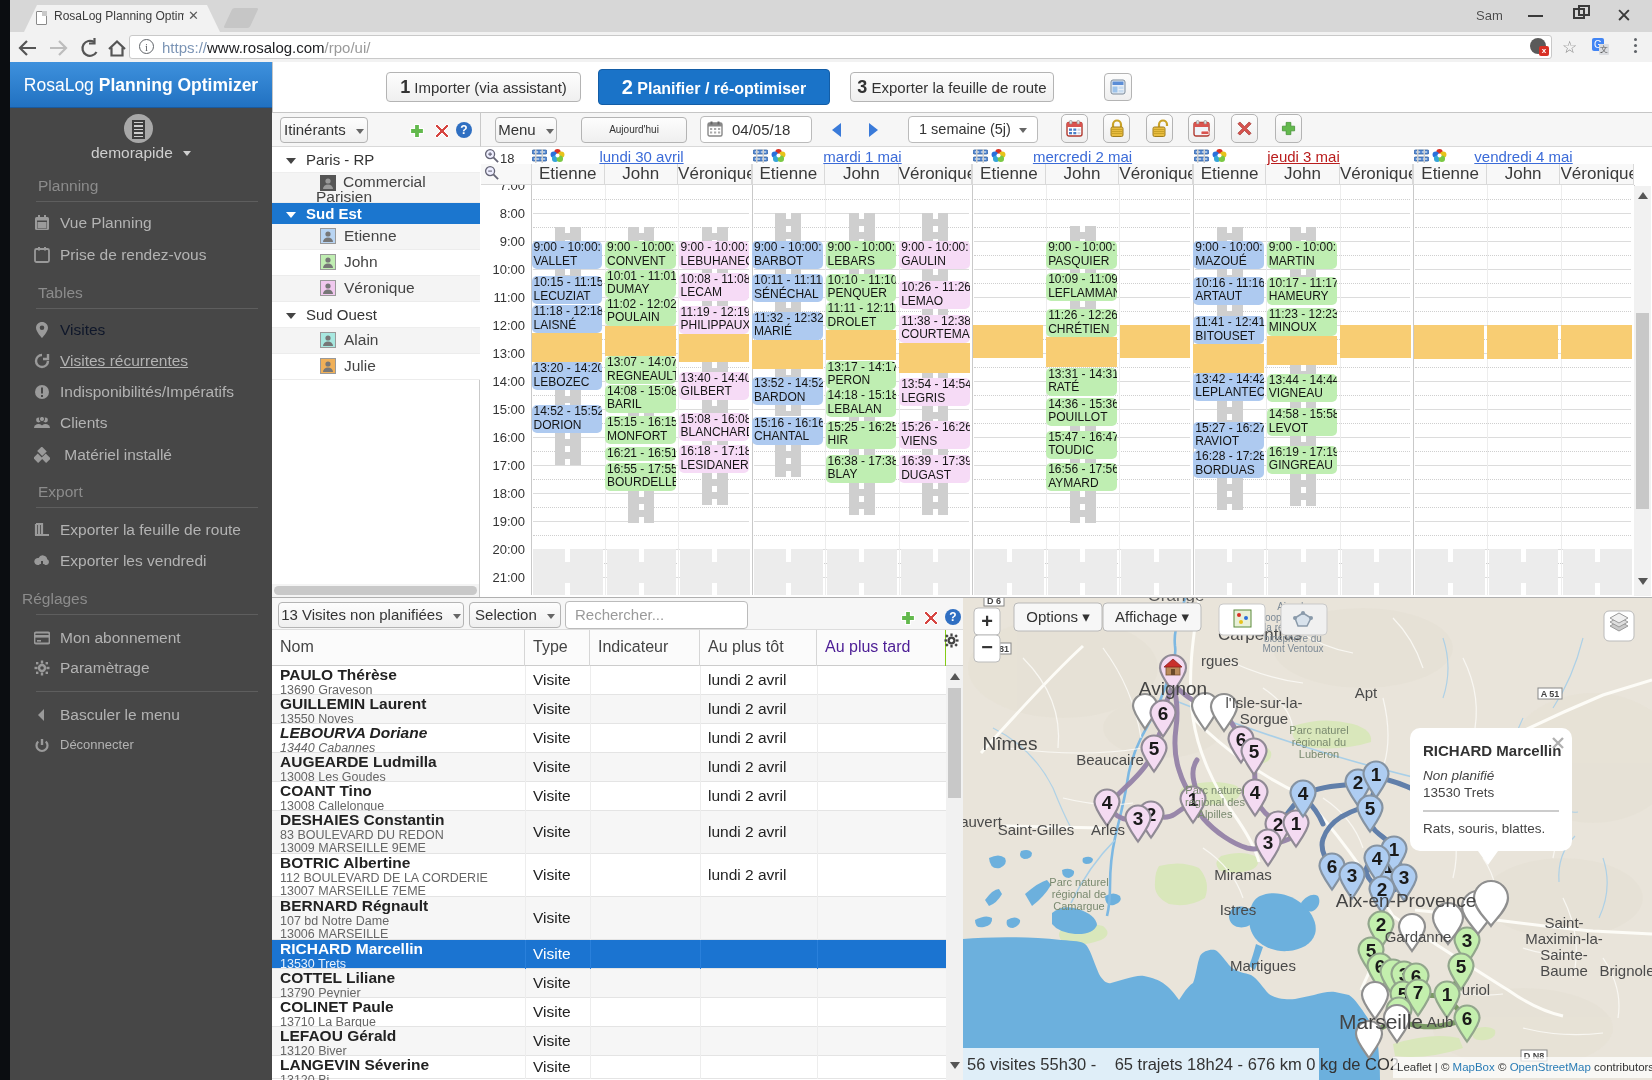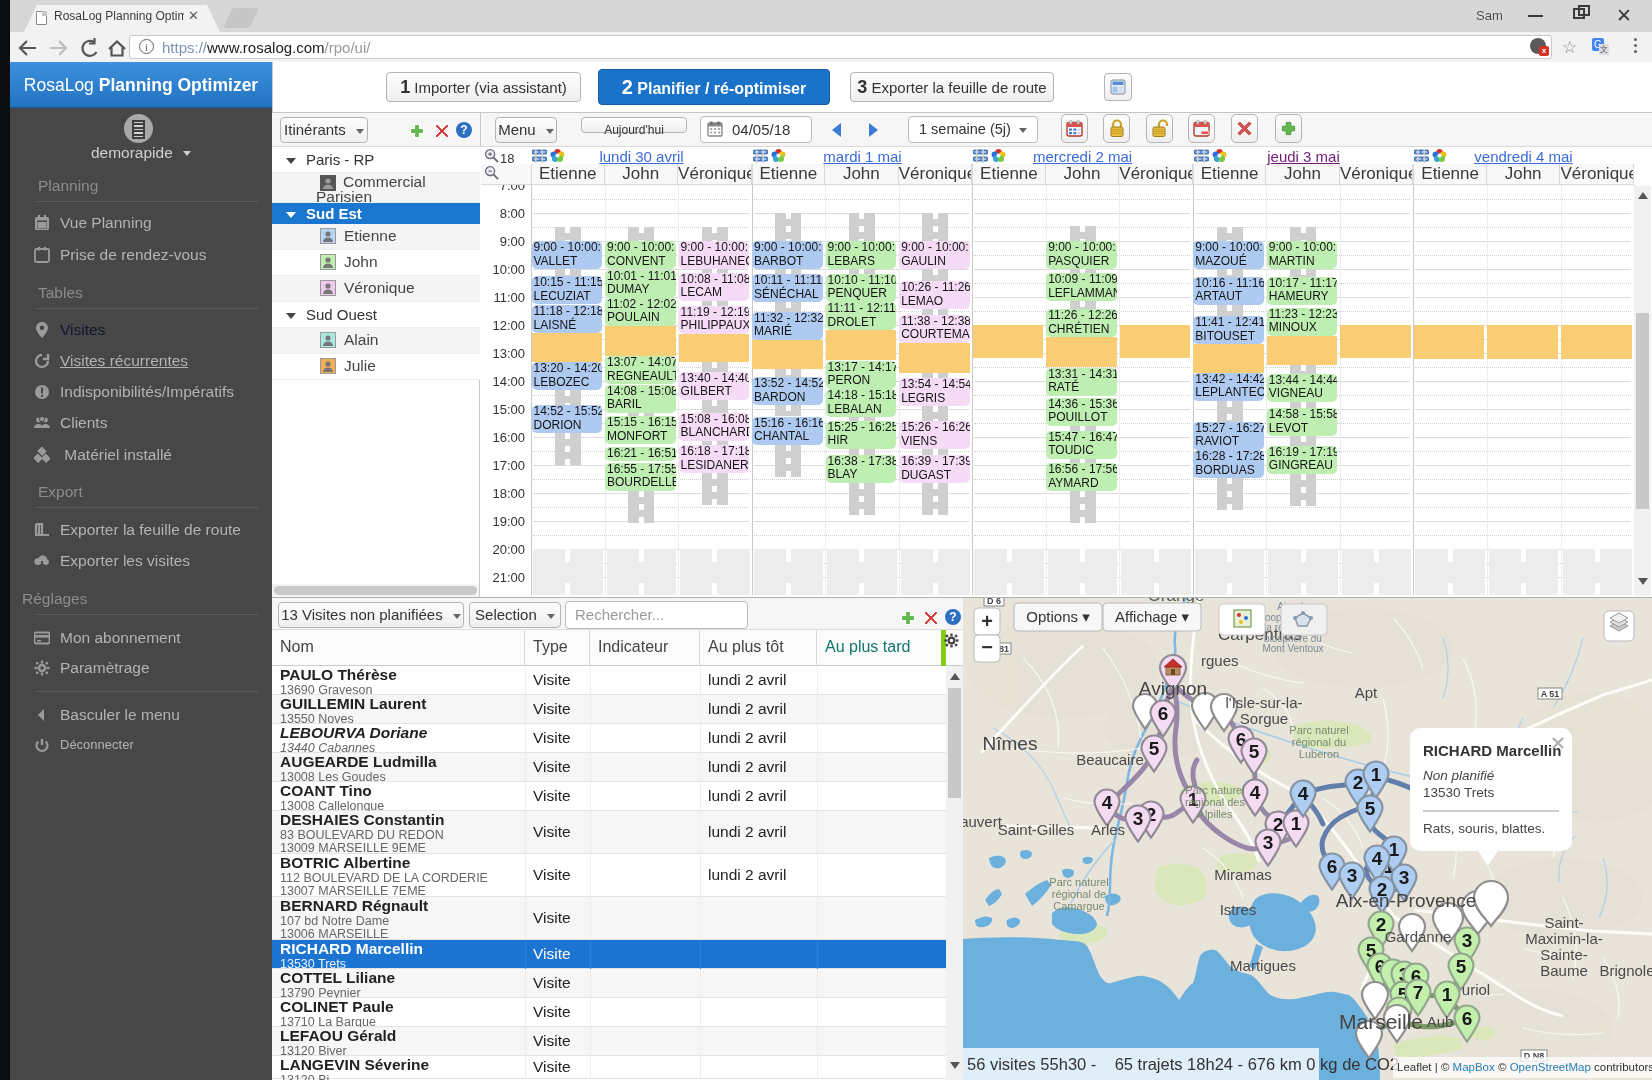--- a/index.html
+++ b/index.html
@@ -106,21 +106,21 @@
 <div class="abs" style="left:36px;top:507px;width:222px;height:1px;background:#5e5e5e;"></div>
 <svg class="abs" style="left:34px;top:522px;" width="16" height="16" viewBox="0 0 16 16">
     <path d="M2 2 L8 2 L8 13 L14 13 M2 2 L2 13 M5 2 L5 13 M1 13 h14" stroke="#9a9a9a" stroke-width="2.2" fill="none"></path>
   </svg>
 <div class="abs" style="left:60px;top:521px;color:#b3b3b3;font-size:15.5px;">Exporter la feuille de route</div>
 <svg class="abs" style="left:34px;top:553px;" width="16" height="16" viewBox="0 0 16 16">
     <path d="M4 12 a3.5 3.5 0 1 1 .6-6.9 a4.5 4.5 0 0 1 8.6 1.2 a3 3 0 0 1 -.8 5.7 Z" fill="#9a9a9a"></path>
     <rect x="7" y="8" width="2" height="4" fill="#474747"></rect>
     <path d="M5 11 l3 3.5 l3-3.5 Z" fill="#474747"></path>
   </svg>
-<div class="abs" style="left:60px;top:552px;color:#b3b3b3;font-size:15.5px;">Exporter les visites</div>
+<div class="abs" style="left:60px;top:552px;color:#b3b3b3;font-size:15.5px;">Exporter les vendredi</div>
 <div class="abs" style="left:22px;top:590px;color:#8c8c8c;font-size:15.5px;">Réglages</div>
 <div class="abs" style="left:36px;top:614px;width:222px;height:1px;background:#5e5e5e;"></div>
 <svg class="abs" style="left:34px;top:630px;" width="16" height="16" viewBox="0 0 16 16">
     <rect x="0.5" y="2.5" width="15" height="11" rx="1.5" fill="none" stroke="#9a9a9a" stroke-width="1.8"></rect>
     <rect x="0.5" y="5" width="15" height="2.6" fill="#9a9a9a"></rect>
     <rect x="3" y="10" width="4" height="1.6" fill="#9a9a9a"></rect>
   </svg>
 <div class="abs" style="left:60px;top:629px;color:#b3b3b3;font-size:15.5px;">Mon abonnement</div>
 <svg class="abs" style="left:34px;top:660px;" width="16" height="16" viewBox="0 0 16 16">
     <circle cx="8" cy="8" r="4.2" fill="#9a9a9a"></circle>
@@ -211,21 +211,21 @@
 <div class="abs" style="left:320px;top:358px;width:16px;height:16px;background:#f0b058;border:1px solid #999;"></div>
 <svg class="abs" style="left:322px;top:360px;" width="12" height="12" viewBox="0 0 12 12">
     <circle cx="6" cy="4" r="2.6" fill="#777"></circle>
     <path d="M1 12 a5 4.5 0 0 1 10 0 Z" fill="#777"></path>
   </svg>
 <div class="abs" style="left:344px;top:357px;color:#444;font-size:15.5px;">Julie</div>
 <div class="abs" style="left:272px;top:584px;width:208px;height:13px;background:#f4f4f4;border-right:1px solid #c9c9c9;"></div>
 <div class="abs" style="left:274px;top:586px;width:203px;height:9px;background:#c9c9c9;border-radius:5px;"></div>
 <div class="abs" style="left:481px;top:112px;width:1171px;height:35px;background:#f6f6f6;border-top:1px solid #c6c6c6;border-bottom:1px solid #d9d9d9;"></div>
 <div class="abs btn" style="left:495px;top:117px;width:62px;height:26px;font-size:15px;line-height:24px;text-align:center;">Menu <span class="caret"></span></div>
-<div class="abs btn" style="left:581px;top:117px;width:106px;height:16px;font-size:12px;line-height:24px;text-align:center;">Aujourd'hui</div>
+<div class="abs btn" style="left:581px;top:117px;width:106px;height:26px;font-size:10px;line-height:24px;text-align:center;">Aujourd'hui</div>
 <div class="abs" style="left:700px;top:116px;width:112px;height:27px;background:#fff;border:1px solid #bbb;border-radius:4px;"></div>
 <svg class="abs" style="left:707px;top:121px;" width="16" height="16" viewBox="0 0 16 16">
     <rect x="1" y="2" width="14" height="13" rx="1.5" fill="#fff" stroke="#888" stroke-width="1.4"></rect>
     <rect x="1" y="2" width="14" height="3.5" fill="#888"></rect>
     <rect x="3.5" y="0.5" width="2" height="3" fill="#666"></rect>
     <rect x="10.5" y="0.5" width="2" height="3" fill="#666"></rect>
     <g fill="#aaa">
       <rect x="3" y="7" width="2.2" height="2"></rect>
       <rect x="7" y="7" width="2.2" height="2"></rect>
       <rect x="11" y="7" width="2.2" height="2"></rect>
@@ -391,21 +391,21 @@
     </g>
   </svg>
 <svg class="abs" style="left:1212px;top:148px;" width="15" height="15" viewBox="0 0 16 16">
     <circle cx="8" cy="4.5" r="3.4" fill="#d93025"></circle>
     <circle cx="4" cy="7" r="3.4" fill="#2a6fdb"></circle>
     <circle cx="12" cy="7" r="3.4" fill="#e8c21a"></circle>
     <circle cx="5.5" cy="11.5" r="3.4" fill="#35a5d9"></circle>
     <circle cx="10.5" cy="11.5" r="3.4" fill="#7ac943"></circle>
     <circle cx="8" cy="8" r="2.2" fill="#fff"></circle>
   </svg>
-<div class="abs" style="left:1228px;top:148px;width:151px;text-align:center;font-size:15px;color:#701a75;"><span style="text-decoration:underline;">jeudi 3 mai</span></div>
+<div class="abs" style="left:1228px;top:148px;width:151px;text-align:center;font-size:15px;color:#b91c1c;"><span style="text-decoration:underline;">jeudi 3 mai</span></div>
 <div class="abs" style="left:1192.8px;top:164px;width:73.5px;height:21px;border-right:1px solid #d9d9d9;border-left:1px solid #d9d9d9;text-align:center;font-size:17px;color:#3a3a3a;line-height:20px;overflow:hidden;">Etienne</div>
 <div class="abs" style="left:1266.3px;top:164px;width:73.5px;height:21px;border-right:1px solid #d9d9d9;text-align:center;font-size:17px;color:#3a3a3a;line-height:20px;overflow:hidden;">John</div>
 <div class="abs" style="left:1339.9px;top:164px;width:73.5px;height:21px;border-right:1px solid #d9d9d9;text-align:center;font-size:17px;color:#3a3a3a;line-height:20px;overflow:hidden;">Véronique</div>
 <svg class="abs" style="left:1414px;top:149px;" width="15" height="14" viewBox="0 0 15 14">
     <rect x="0" y="1" width="15" height="4" rx="1.5" fill="#5b8dd6" stroke="#2a5a9a" stroke-width="0.8"></rect>
     <rect x="0" y="8" width="15" height="4" rx="1.5" fill="#5b8dd6" stroke="#2a5a9a" stroke-width="0.8"></rect>
     <g fill="#b8cfe8">
       <rect x="2" y="2.2" width="4" height="1.6"></rect>
       <rect x="8" y="2.2" width="5" height="1.6"></rect>
       <rect x="2" y="9.2" width="5" height="1.6"></rect>
@@ -879,21 +879,21 @@
   </svg>
 <svg class="abs" style="left:923px;top:610px;" width="16" height="16" viewBox="0 0 16 16">
     <path d="M3 1 L8 6 L13 1 L15 3 L10 8 L15 13 L13 15 L8 10 L3 15 L1 13 L6 8 L1 3 Z" fill="#d64541" stroke="#fff" stroke-width="1"></path>
   </svg>
 <div class="abs" style="left:945px;top:609px;width:16px;height:16px;border-radius:50%;background:#2f6fc2;color:#fff;font-size:12px;font-weight:bold;text-align:center;line-height:16px;">?</div>
 <div class="abs" style="left:272px;top:630px;width:691px;height:36px;background:#fbfbfb;border-bottom:1px solid #ccc;"></div>
 <div class="abs" style="left:272px;top:630px;width:253px;height:36px;border-right:1px solid #d6d6d6;font-size:16px;color:#444;line-height:34px;"><span style="margin-left:8px;">Nom</span></div>
 <div class="abs" style="left:525px;top:630px;width:65px;height:36px;border-right:1px solid #d6d6d6;font-size:16px;color:#444;line-height:34px;"><span style="margin-left:8px;">Type</span></div>
 <div class="abs" style="left:590px;top:630px;width:110px;height:36px;border-right:1px solid #d6d6d6;font-size:16px;color:#444;line-height:34px;"><span style="margin-left:8px;">Indicateur</span></div>
 <div class="abs" style="left:700px;top:630px;width:117px;height:36px;border-right:1px solid #d6d6d6;font-size:16px;color:#444;line-height:34px;"><span style="margin-left:8px;">Au plus tôt</span></div>
-<div class="abs" style="left:817px;top:630px;width:129px;height:36px;border-right:5px solid #84cc16;font-size:16px;color:#0f766e;line-height:34px;"><span style="margin-left:8px;">Au plus tard</span></div>
+<div class="abs" style="left:817px;top:630px;width:129px;height:36px;border-right:1px solid #84cc16;font-size:16px;color:#4c1d95;line-height:34px;"><span style="margin-left:8px;">Au plus tard</span></div>
 <svg class="abs" style="left:944px;top:633px;" width="15" height="15" viewBox="0 0 16 16">
     <circle cx="8" cy="8" r="4.2" fill="#444"></circle>
     <g fill="#444">
       <rect x="6.8" y="0.5" width="2.4" height="3"></rect>
       <rect x="6.8" y="12.5" width="2.4" height="3"></rect>
       <rect x="0.5" y="6.8" width="3" height="2.4"></rect>
       <rect x="12.5" y="6.8" width="3" height="2.4"></rect>
       <rect x="1.8" y="1.8" width="2.6" height="2.6" transform="rotate(45 3.1 3.1)"></rect>
       <rect x="11.6" y="1.8" width="2.6" height="2.6" transform="rotate(45 12.9 3.1)"></rect>
       <rect x="1.8" y="11.6" width="2.6" height="2.6" transform="rotate(45 3.1 12.9)"></rect>

